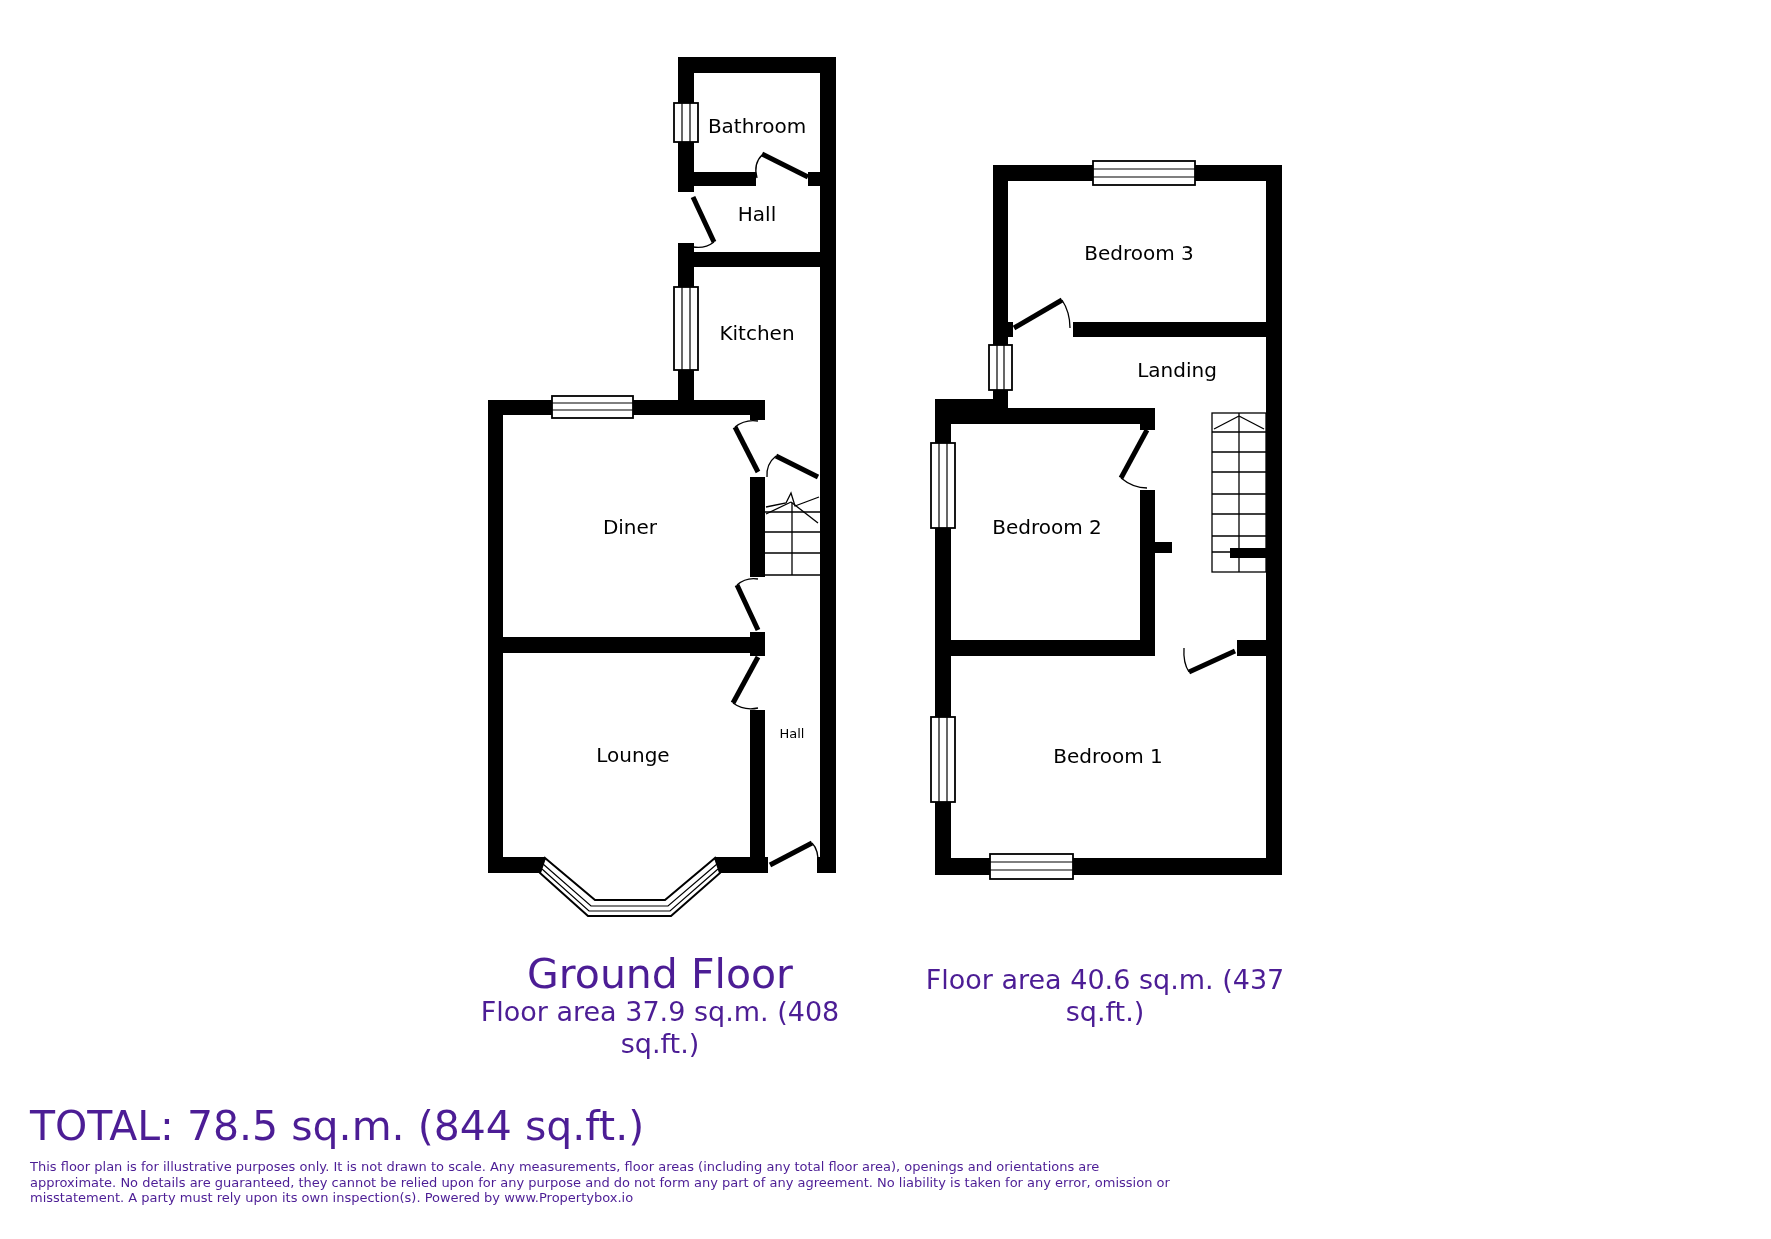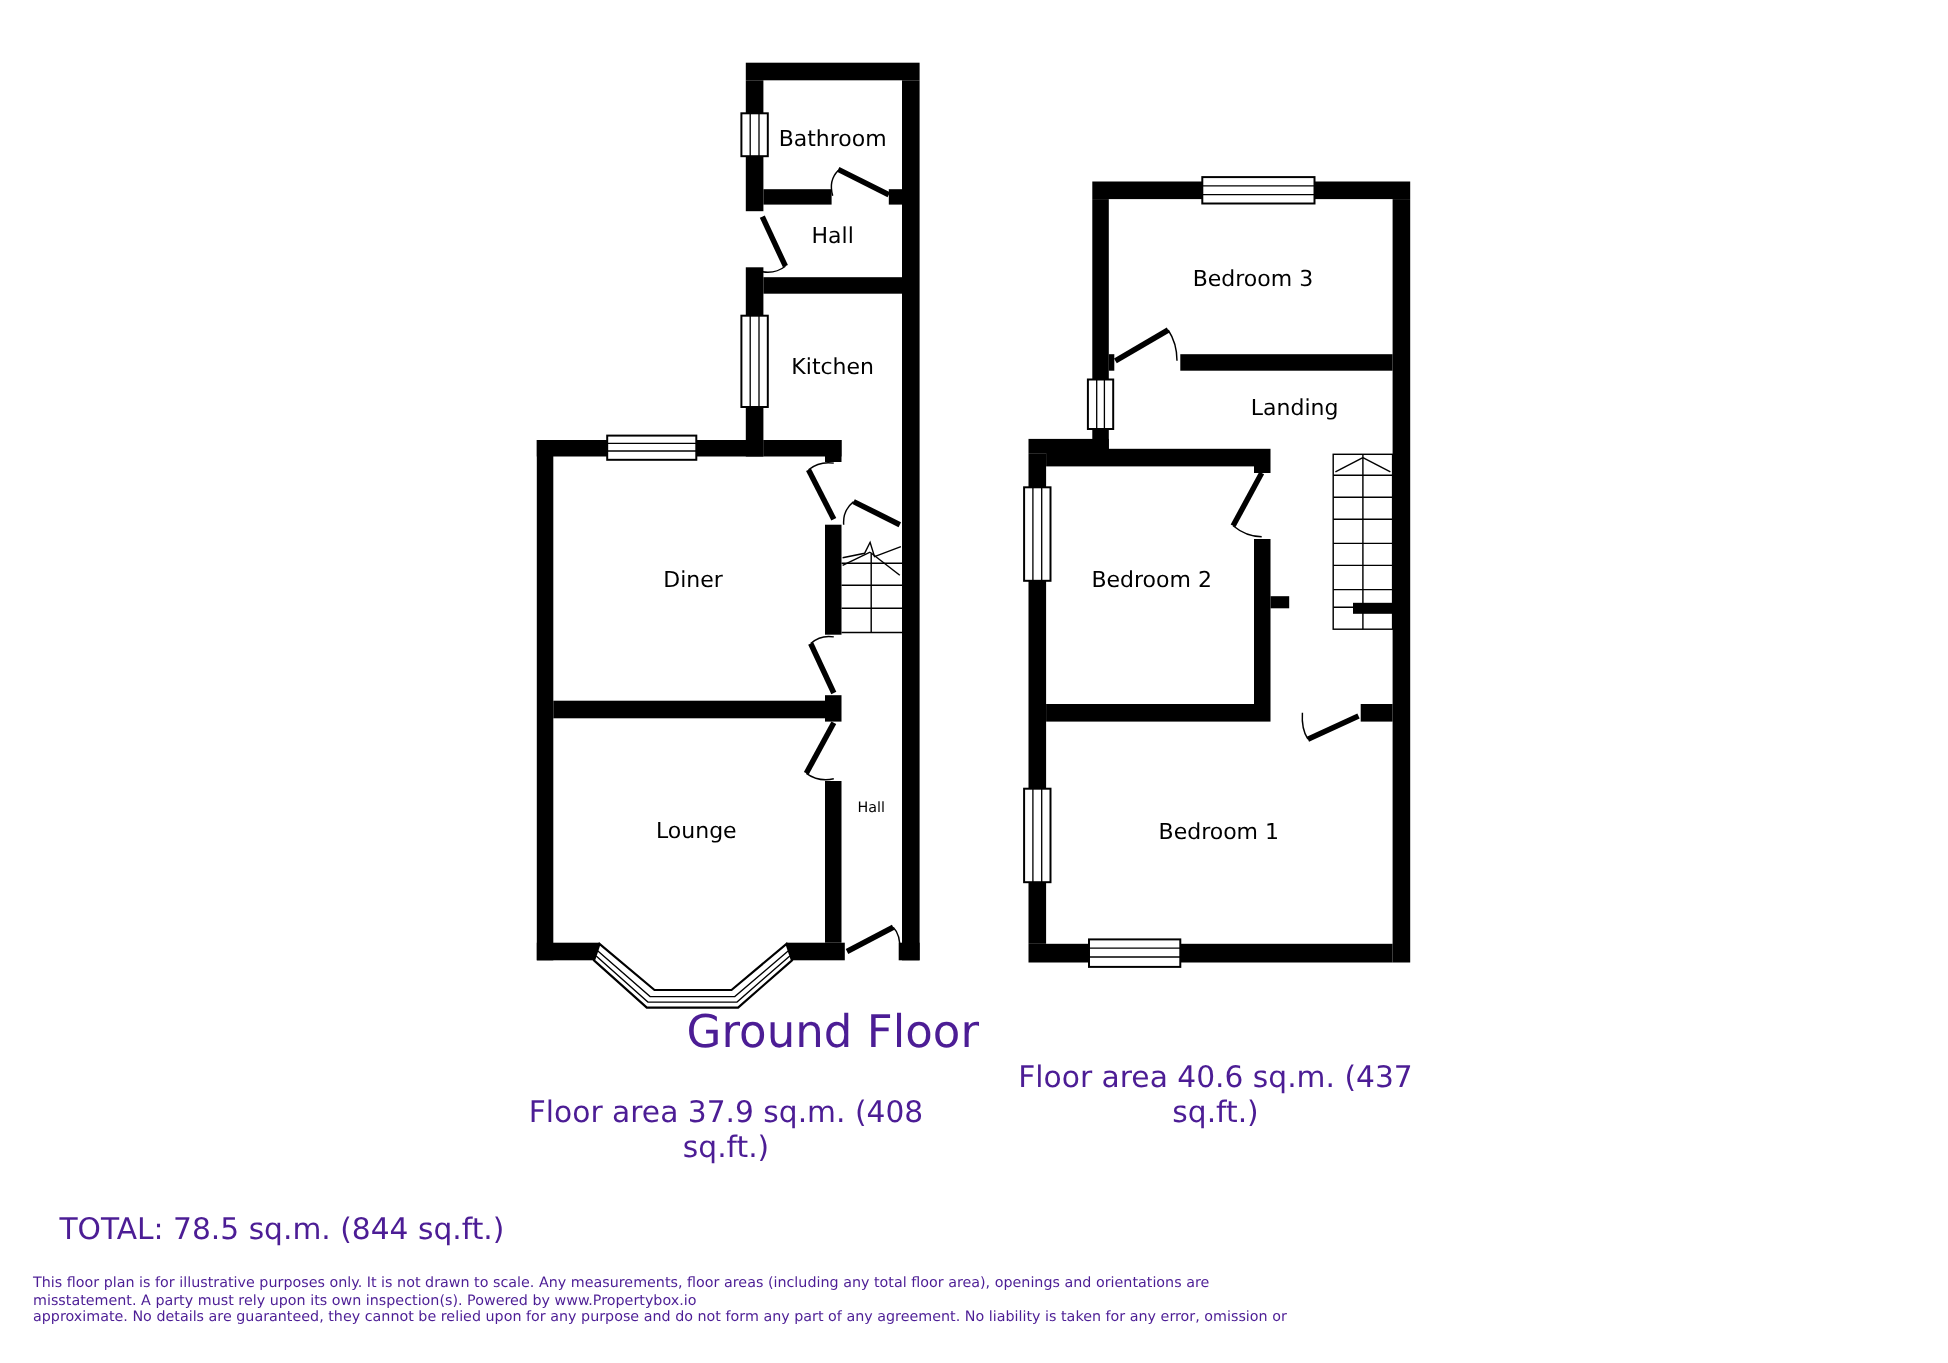--- a/index.html
+++ b/index.html
@@ -1,22 +1,22 @@
 <!DOCTYPE html>
 <html><head>
 <meta charset="utf-8">
 <style>
   html,body{margin:0;padding:0;background:#fff;}
   .page{position:relative;width:1771px;height:1239px;background:#ffffff;overflow:hidden;
         font-family:"DejaVu Sans","Liberation Sans",sans-serif;color:#4c1d95;}
   .plan-svg{position:absolute;left:0;top:0;}
   .abs{position:absolute;}
-  .floor-title{font-size:41px;text-align:right;letter-spacing:0px;}
+  .floor-title{font-size:41px;text-align:center;letter-spacing:0px;margin-top:36px;}
   .floor-area{font-size:27px;line-height:32px;text-align:center;}
-  .total{font-size:27px;margin-left:24px;}
+  .total{font-size:41px;}
   .disclaimer{font-size:13px;line-height:15.5px;}
   .room-label{font-size:20px;fill:#000;}
   .room-label-small{font-size:13px;fill:#000;}
   text{font-family:"DejaVu Sans","Liberation Sans",sans-serif;}
 </style>
 </head>
 <body>
 
 <div class="page">
 
@@ -219,17 +219,17 @@
 
 <div class="abs floor-area" style="left:870px;top:964px;width:470px;">
   <div>Floor area 40.6 sq.m. (437</div>
   <div>sq.ft.)</div>
 </div>
 
 <div class="abs total" style="left:30px;top:1102px;">TOTAL: 78.5 sq.m. (844 sq.ft.)</div>
 
 <div class="abs disclaimer" style="left:30px;top:1159px;width:1160px;">
   <div>This floor plan is for illustrative purposes only. It is not drawn to scale. Any measurements, floor areas (including any total floor area), openings and orientations are</div>
+  <div>approximate. No details are guaranteed, they cannot be relied upon for any purpose and do not form any part of any agreement. No liability is taken for any error, omission or</div>
   <div>misstatement. A party must rely upon its own inspection(s). Powered by www.Propertybox.io</div>
-  <div>approximate. No details are guaranteed, they cannot be relied upon for any purpose and do not form any part of any agreement. No liability is taken for any error, omission or</div>
 </div>
 
 </div>
 
 </body></html>

